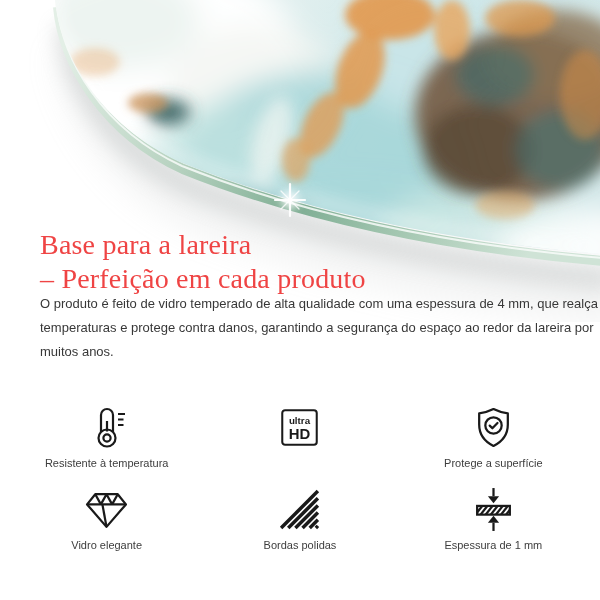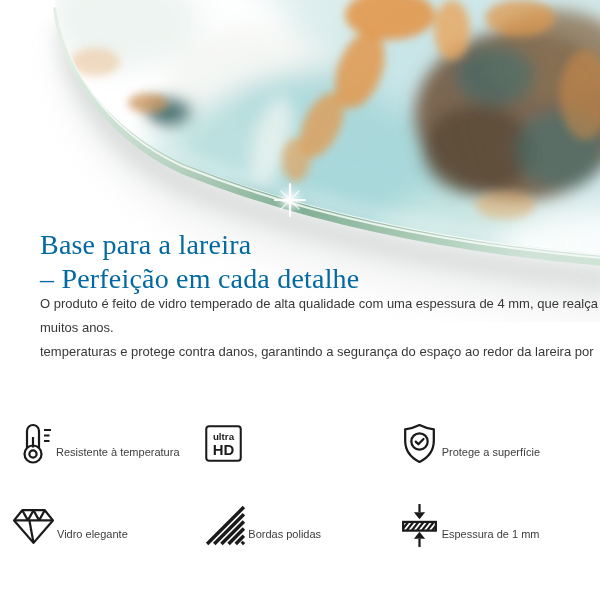--- a/index.html
+++ b/index.html
@@ -1,27 +1,27 @@
 <!DOCTYPE html>
 <html><head>
 <meta charset="utf-8">
 <style>
   html,body{margin:0;padding:0;width:600px;height:600px;overflow:hidden;background:#ffffff;
             font-family:"Liberation Sans", sans-serif;}
   .stage{position:relative;width:600px;height:600px;background:#ffffff;}
   .hero{position:absolute;top:0;left:0;width:600px;height:322px;pointer-events:none;}
   .title{position:absolute;top:228px;left:40px;font-family:"Liberation Serif", serif;
-         font-size:28px;line-height:34px;color:#0369a1;letter-spacing:.2px;}
+         font-size:28px;line-height:34px;color:#ef4444;letter-spacing:.2px;}
   .desc{position:absolute;top:292px;left:40px;font-size:13px;line-height:24px;color:#383838;
         white-space:nowrap;}
   .features{position:absolute;top:402px;left:10px;width:580px;display:grid;
             grid-template-columns:repeat(3,1fr);grid-auto-rows:82px;}
-  .feat{display:flex;flex-direction:row;align-items:center;}
+  .feat{display:flex;flex-direction:column;align-items:center;}
   .feat-icon{height:50px;display:flex;align-items:center;justify-content:center;}
-  .feat-label{margin-top:18px;font-size:11px;color:#3d3d3d;text-align:center;}
+  .feat-label{margin-top:5px;font-size:11px;color:#3d3d3d;text-align:center;}
   .icon-stroke{stroke:#1a1a1a;fill:none;stroke-width:2.2;}
   .uhd-top{font-family:"Liberation Sans",sans-serif;font-size:10.5px;font-weight:700;fill:#1a1a1a;}
   .uhd-bottom{font-family:"Liberation Sans",sans-serif;font-size:16px;font-weight:800;fill:#1a1a1a;}
 </style>
 </head>
 <body>
 
 <div class="stage">
 
   <svg class="hero" viewBox="0 0 600 322" xmlns="http://www.w3.org/2000/svg">
@@ -111,27 +111,27 @@
     <g>
       <circle cx="290" cy="200" r="9" fill="#ffffff" opacity=".85" filter="url(#fb4)"></circle>
       <path d="M290,184 L290,216 M275,200 L305,200" stroke="#ffffff" stroke-width="2.2" stroke-linecap="round" opacity=".95"></path>
       <path d="M281,191 L299,209 M299,191 L281,209" stroke="#ffffff" stroke-width="1.3" stroke-linecap="round" opacity=".8"></path>
       <circle cx="290" cy="200" r="2.2" fill="#ffffff"></circle>
     </g>
   </svg>
 
   <div class="title">
     <div>Base para a lareira</div>
-    <div>– Perfeição em cada detalhe</div>
+    <div>– Perfeição em cada produto</div>
   </div>
 
   <div class="desc">
     <div class="desc-line">O produto é feito de vidro temperado de alta qualidade com uma espessura de 4 mm, que realça</div>
+    <div class="desc-line">temperaturas e protege contra danos, garantindo a segurança do espaço ao redor da lareira por</div>
     <div class="desc-line">muitos anos.</div>
-    <div class="desc-line">temperaturas e protege contra danos, garantindo a segurança do espaço ao redor da lareira por</div>
   </div>
 
   <div class="features">
 
     <div class="feat">
       <div class="feat-icon">
         <svg width="46" height="46" viewBox="0 0 44 46">
           <path class="icon-stroke" d="M16,28 V11 a6,6 0 0 1 12,0 V28"></path>
           <circle class="icon-stroke" cx="22" cy="34" r="8.5"></circle>
           <circle class="icon-stroke" cx="22" cy="34" r="3.6"></circle>

